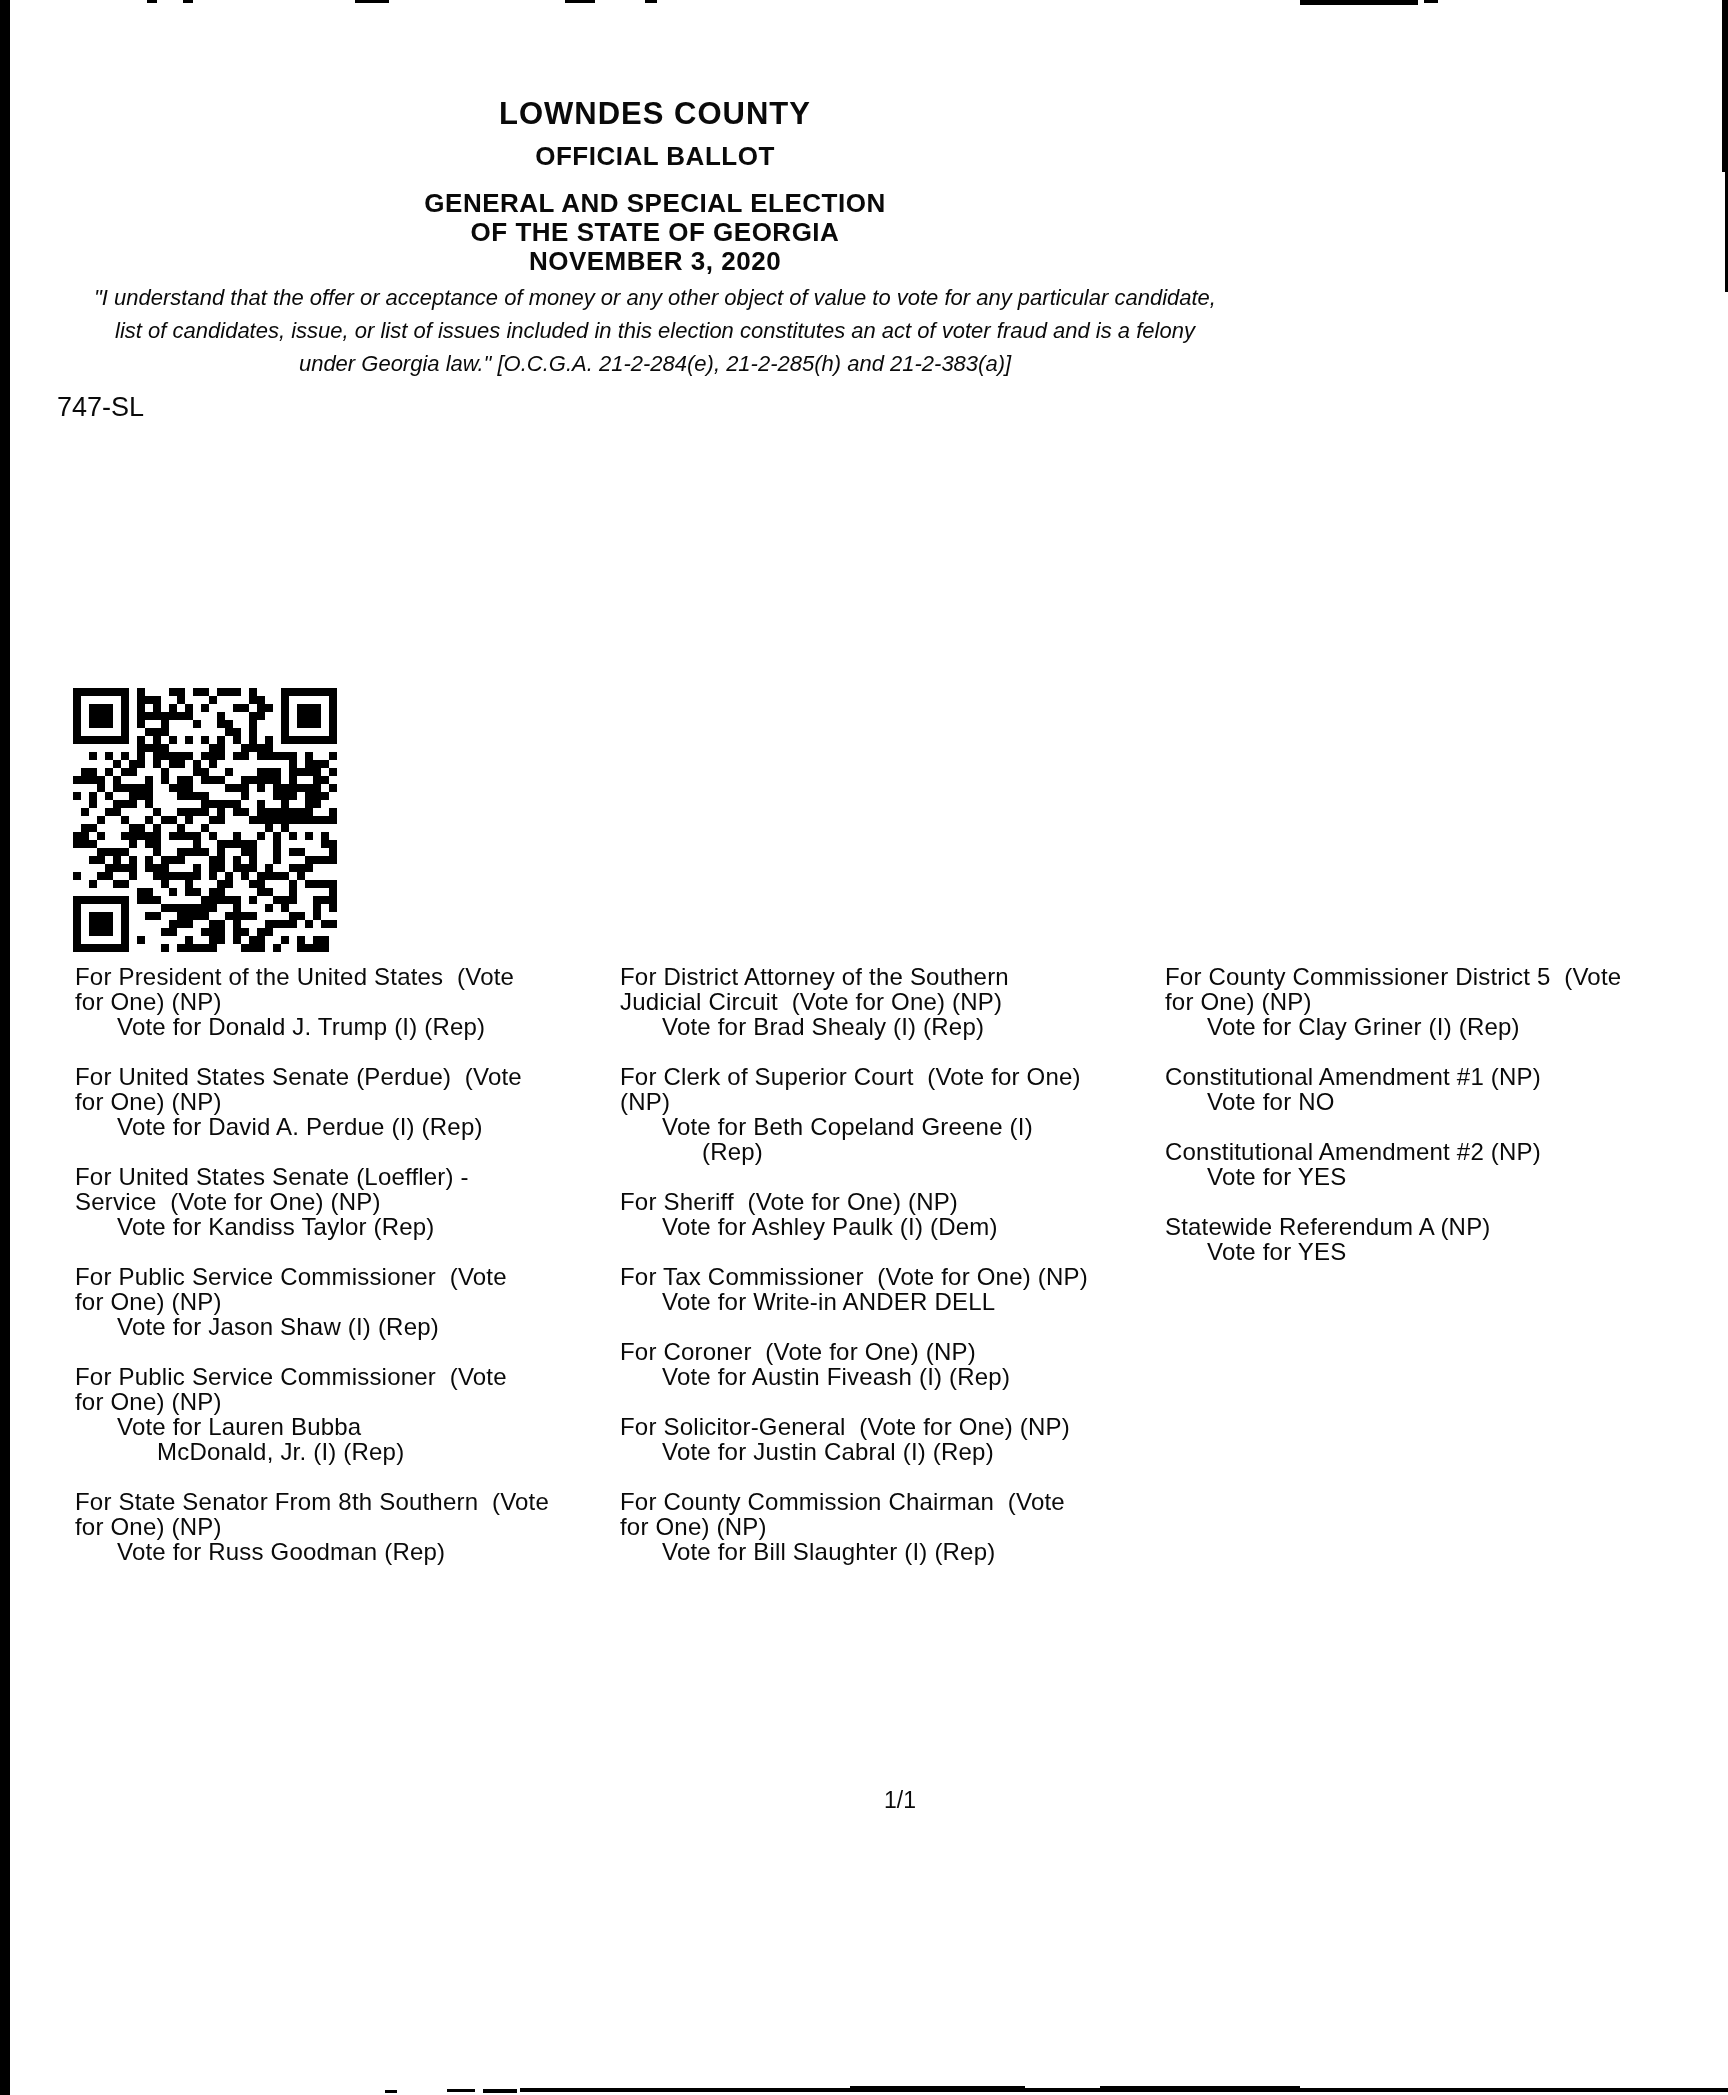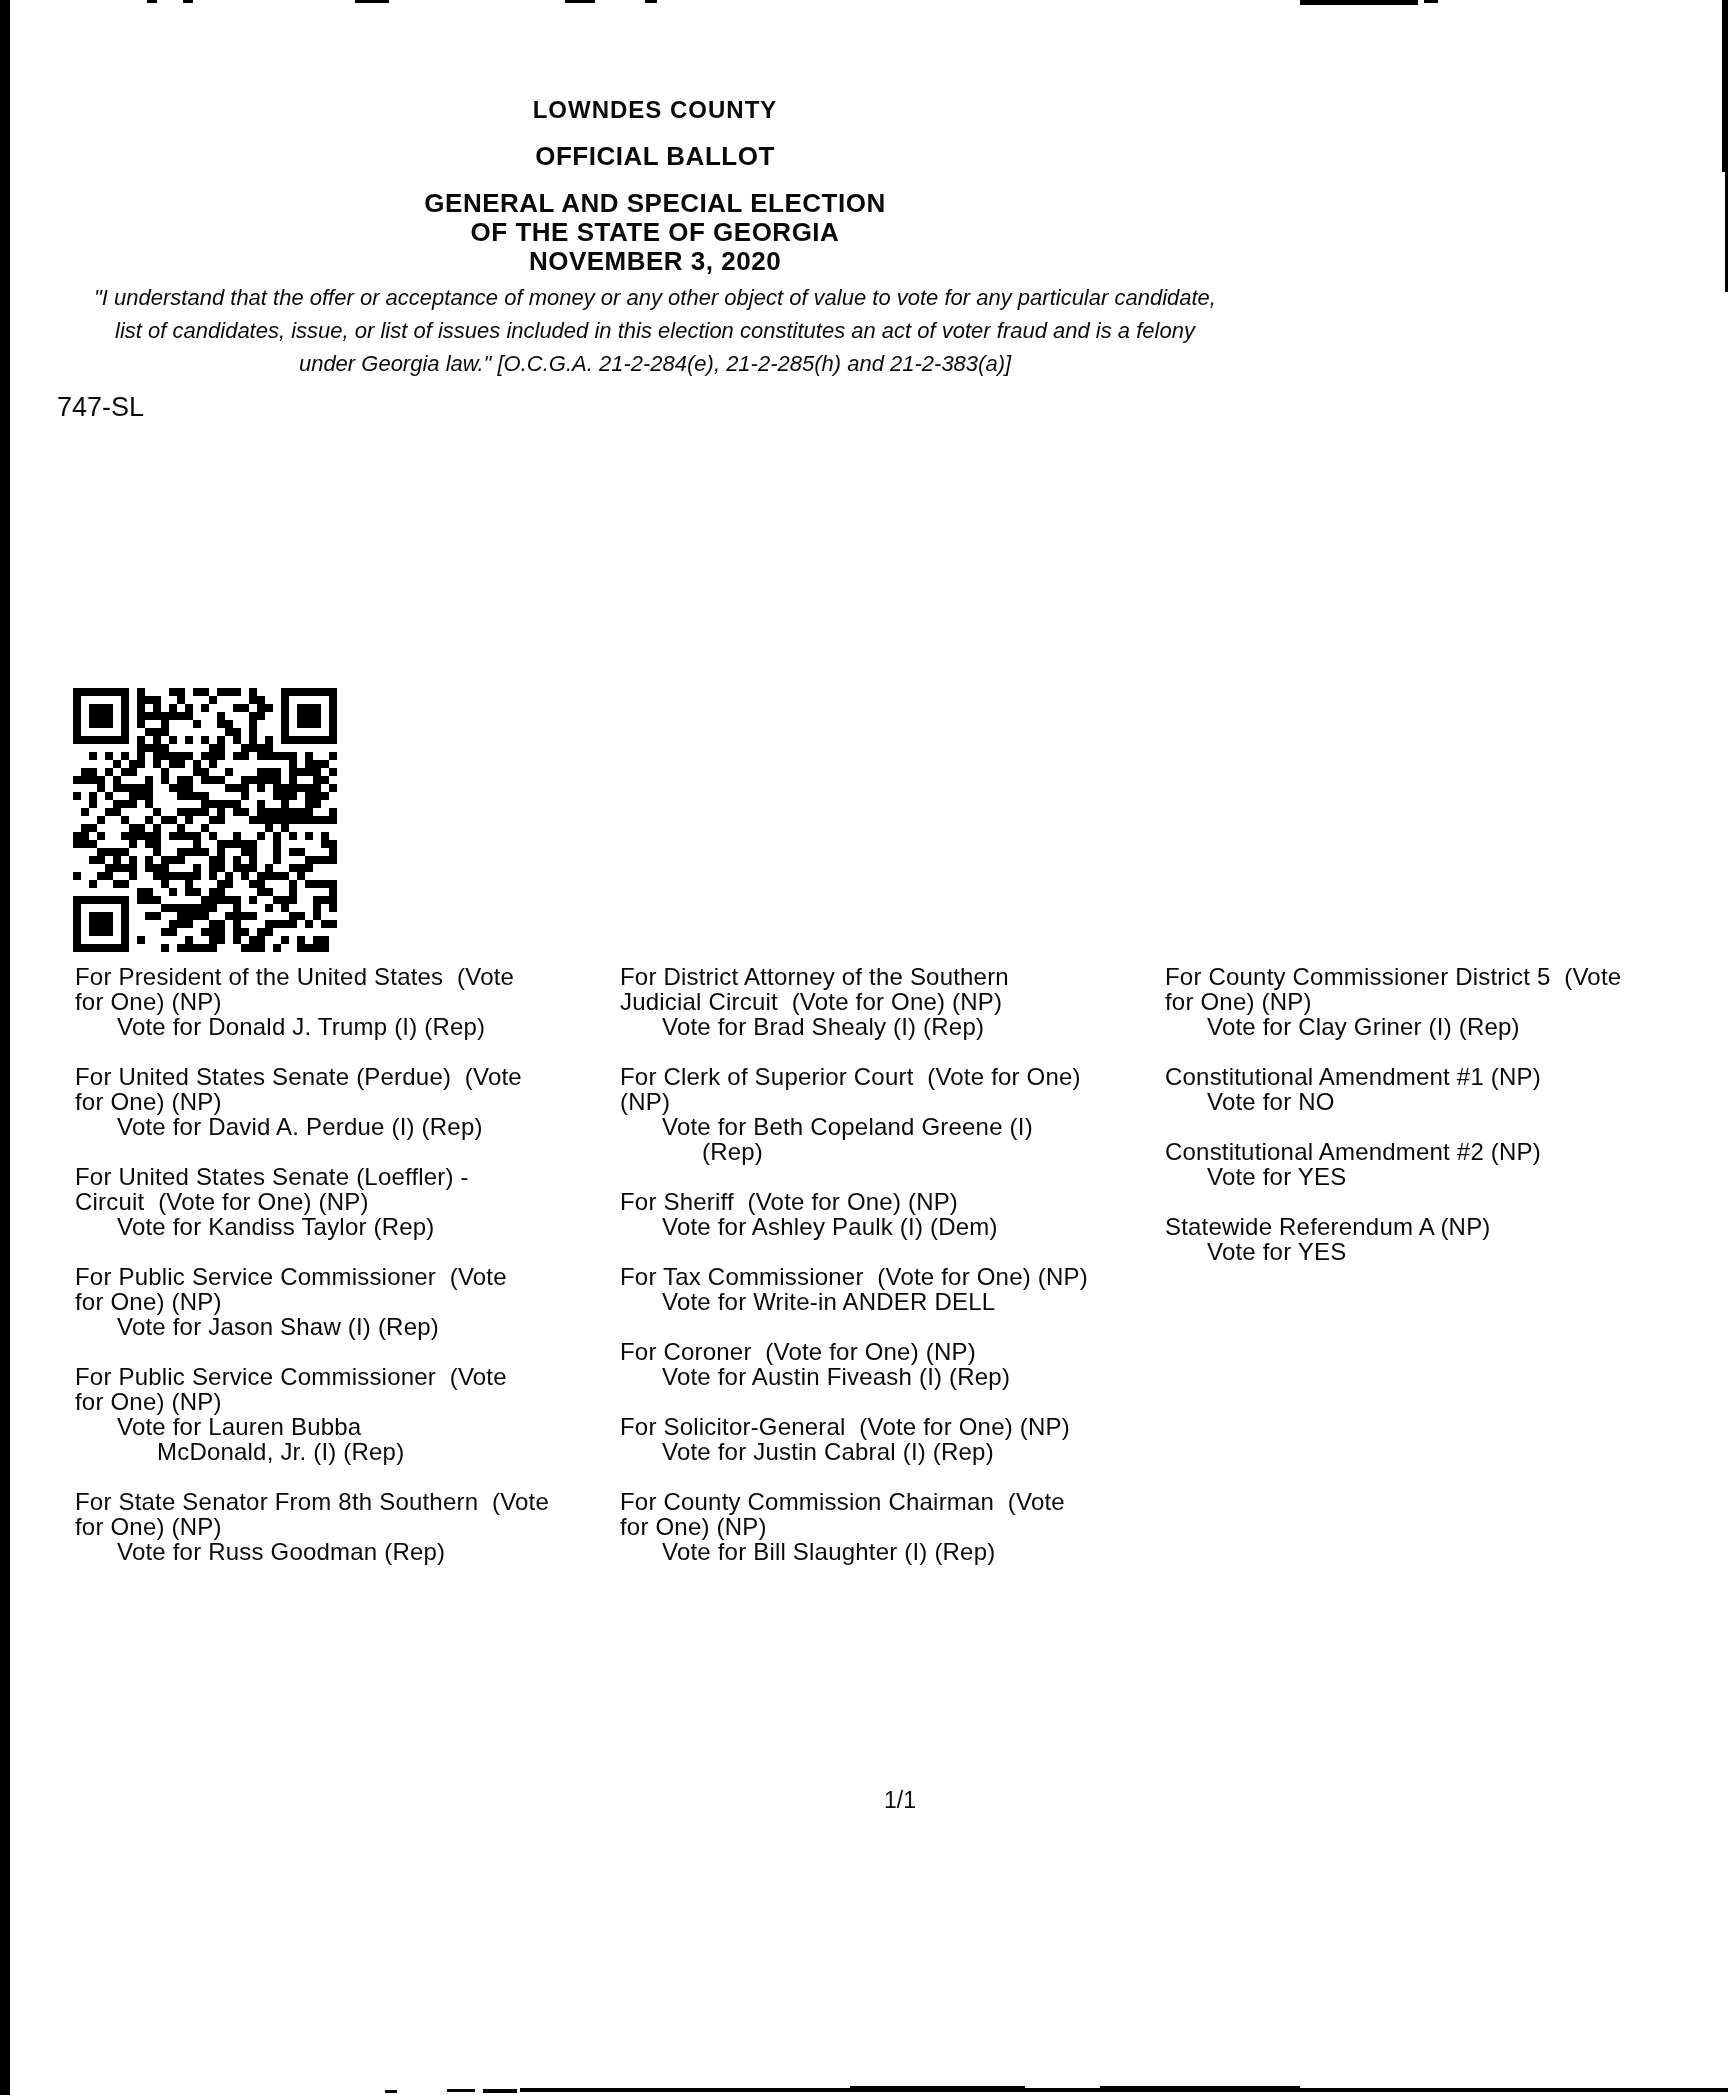--- a/index.html
+++ b/index.html
@@ -4,21 +4,21 @@
 <style>
   html,body{margin:0;padding:0;background:#e8e8e8;}
   .page{
     position:relative;width:1728px;height:2095px;background:#ffffff;
     font-family:"Liberation Sans", sans-serif;color:#0a0a0a;overflow:hidden;
   }
   
   .art{position:absolute;background:#000;}
   
   .hdr{position:absolute;left:0;top:96px;width:1310px;text-align:center;}
-  .county{font-size:24px;font-weight:bold;letter-spacing:1px;margin-bottom:17px;}
+  .county{font-size:31px;font-weight:bold;letter-spacing:1px;margin-bottom:9px;}
   .btype{font-size:26px;font-weight:bold;letter-spacing:.5px;margin-bottom:17px;}
   .etitle div{font-size:26px;font-weight:bold;letter-spacing:.5px;line-height:29px;white-space:pre;}
   
   .disc{position:absolute;left:0;top:281px;width:1310px;text-align:center;}
   .disc div{font-style:italic;font-size:22px;line-height:33px;white-space:pre;}
   
   .fcode{position:absolute;left:57px;top:392px;font-size:27px;}
   
   .qr{position:absolute;left:73px;top:688px;width:264px;height:264px;fill:#000;shape-rendering:crispEdges;}
   
@@ -629,21 +629,21 @@
           <div class="bline h">for One) (NP)</div>
           <div class="bline v1">Vote for Donald J. Trump (I) (Rep)</div>
         </div>
         <div class="contest">
           <div class="bline h">For United States Senate (Perdue)  (Vote</div>
           <div class="bline h">for One) (NP)</div>
           <div class="bline v1">Vote for David A. Perdue (I) (Rep)</div>
         </div>
         <div class="contest">
           <div class="bline h">For United States Senate (Loeffler) -</div>
-          <div class="bline h">Circuit  (Vote for One) (NP)</div>
+          <div class="bline h">Service  (Vote for One) (NP)</div>
           <div class="bline v1">Vote for Kandiss Taylor (Rep)</div>
         </div>
         <div class="contest">
           <div class="bline h">For Public Service Commissioner  (Vote</div>
           <div class="bline h">for One) (NP)</div>
           <div class="bline v1">Vote for Jason Shaw (I) (Rep)</div>
         </div>
         <div class="contest">
           <div class="bline h">For Public Service Commissioner  (Vote</div>
           <div class="bline h">for One) (NP)</div>

